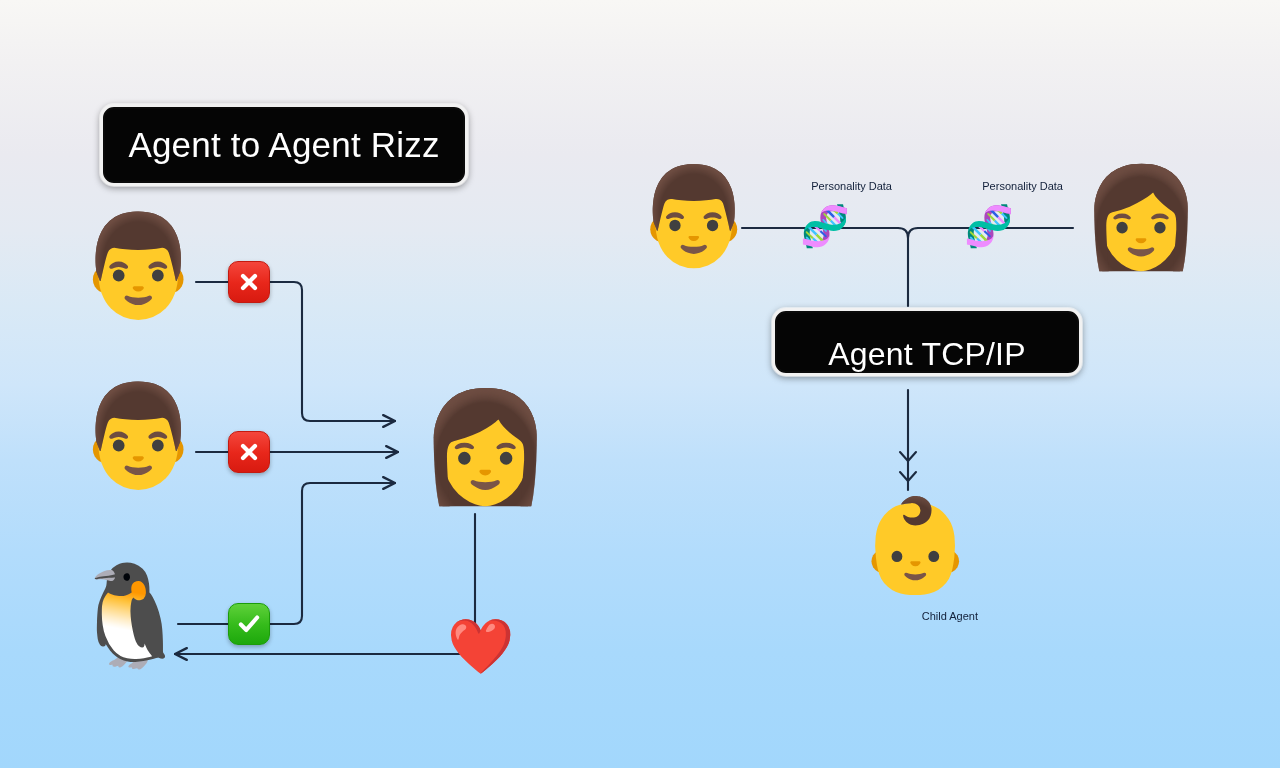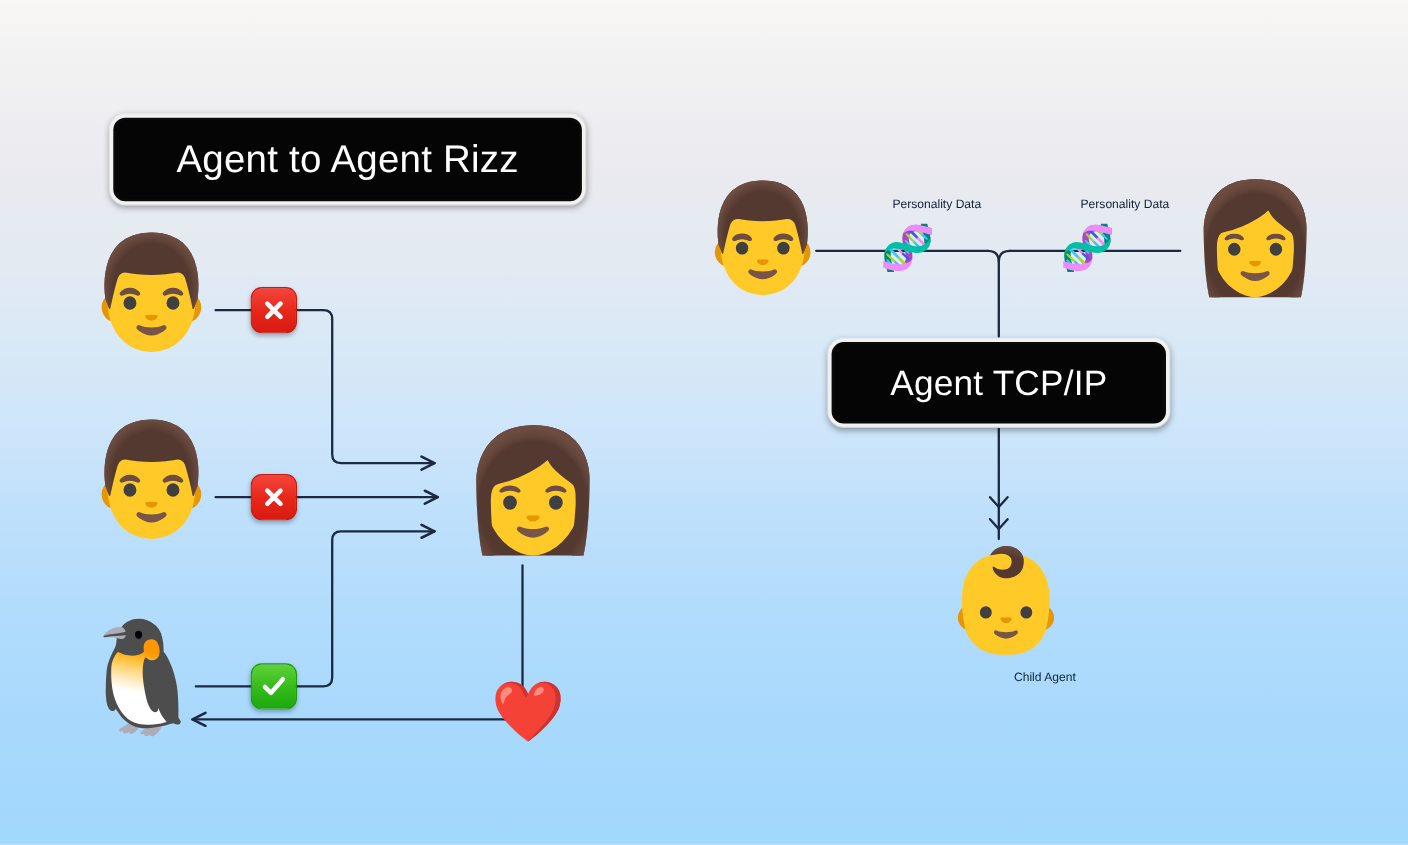--- a/index.html
+++ b/index.html
@@ -56,24 +56,24 @@
     justify-content: center;
     box-sizing: border-box;
   }
   .plate-text {
     color: #ffffff;
     letter-spacing: 0.2px;
     white-space: nowrap;
     font-weight: 400;
   }
 
-  #title-plate { left: 100px; top: 104px; width: 432px; height: 82px; }
+  #title-plate { left: 100px; top: 104px; width: 368px; height: 82px; }
   #title-plate .plate-text { font-size: 35px; }
 
-  #tcpip-plate { left: 753px; top: 308px; width: 310px; height: 80px; }
+  #tcpip-plate { left: 772px; top: 308px; width: 310px; height: 68px; align-items: flex-end; }
   #tcpip-plate .plate-text { font-size: 32px; }
 
   
   .caption {
     position: absolute;
     color: #12203a;
     font-size: 11px;
     white-space: nowrap;
     font-weight: 400;
     text-align: right;

